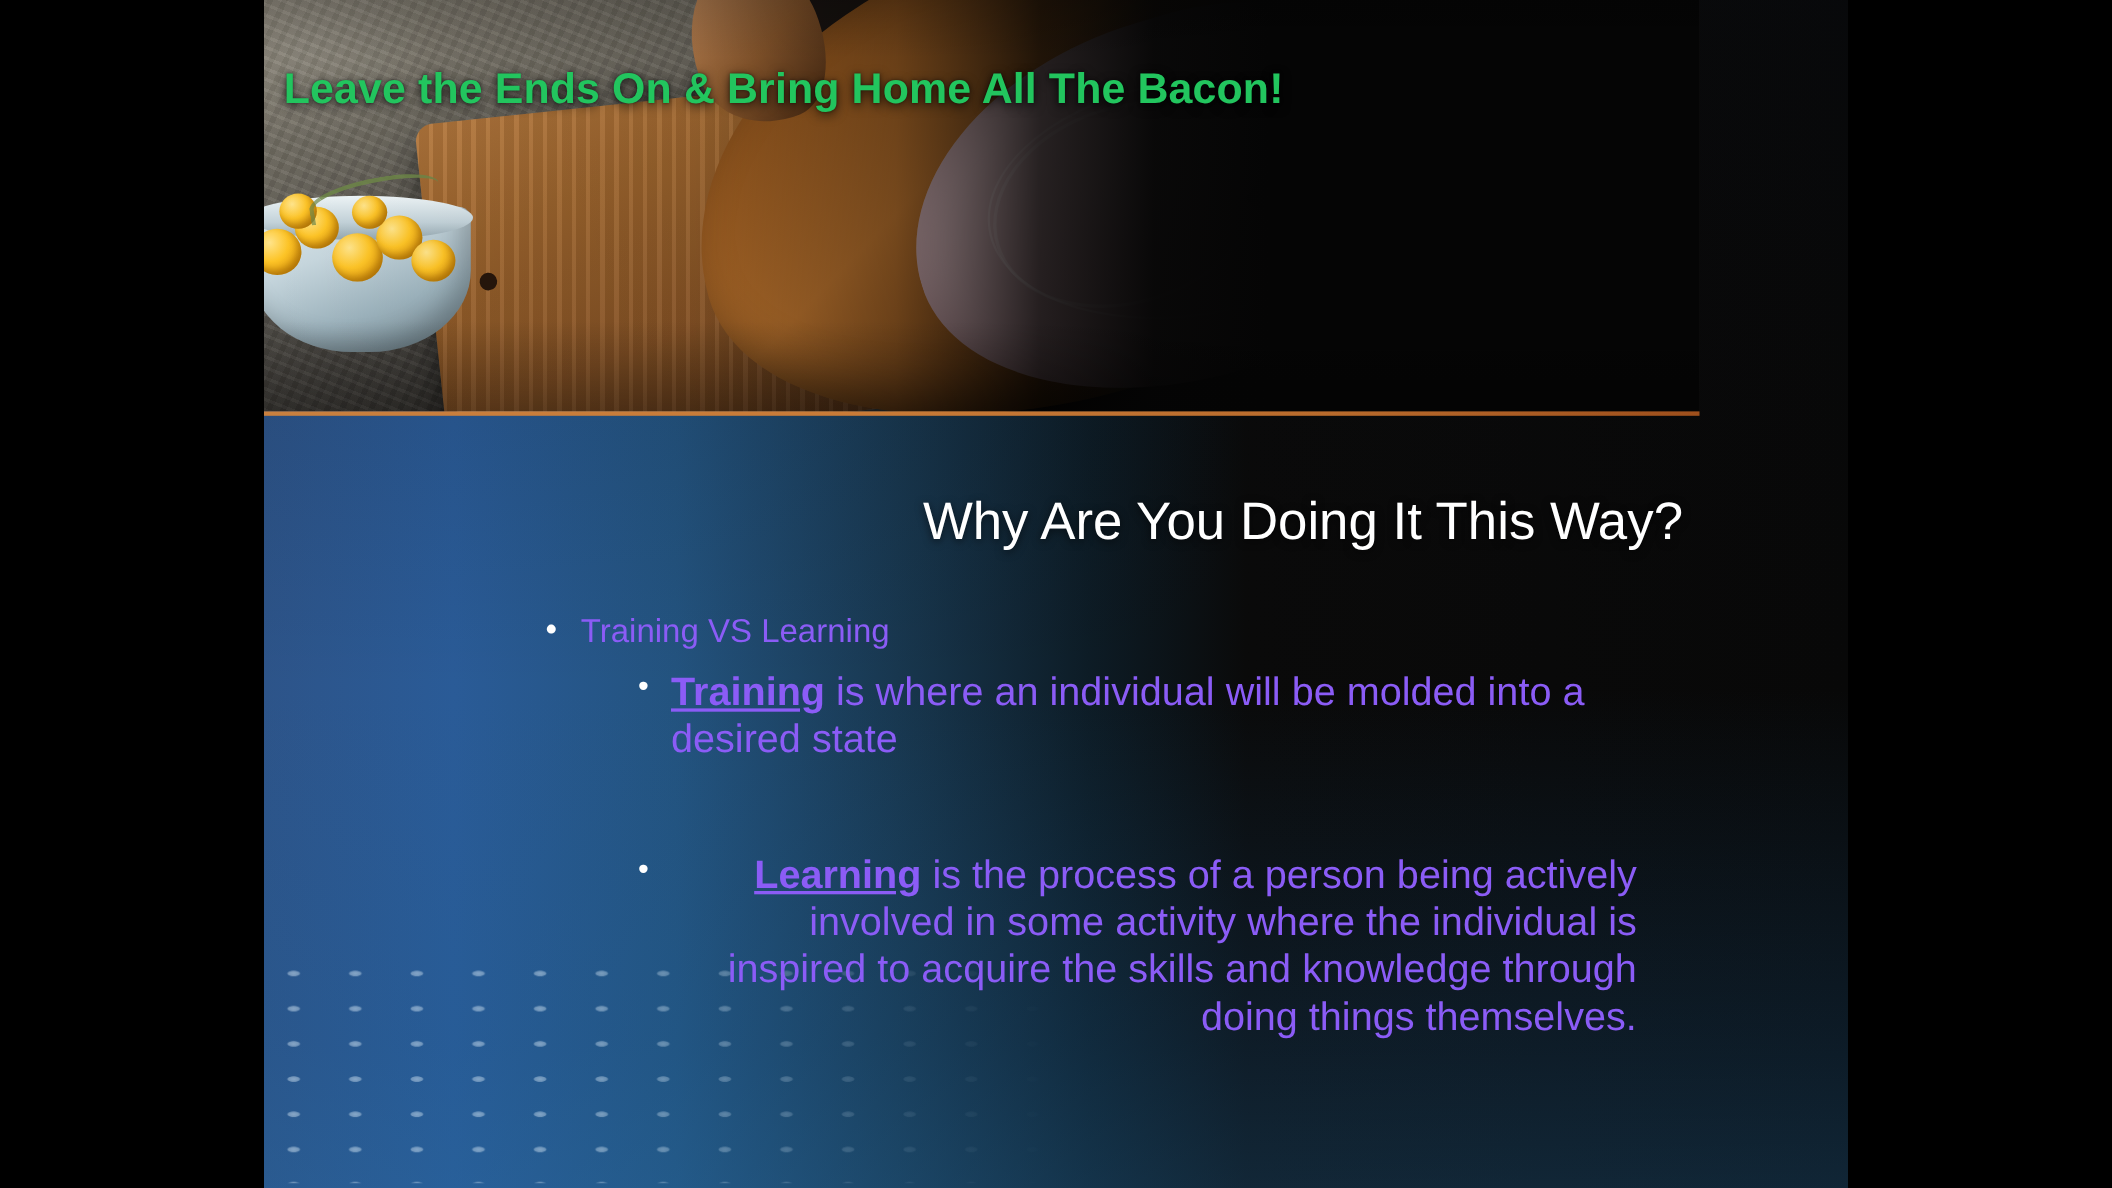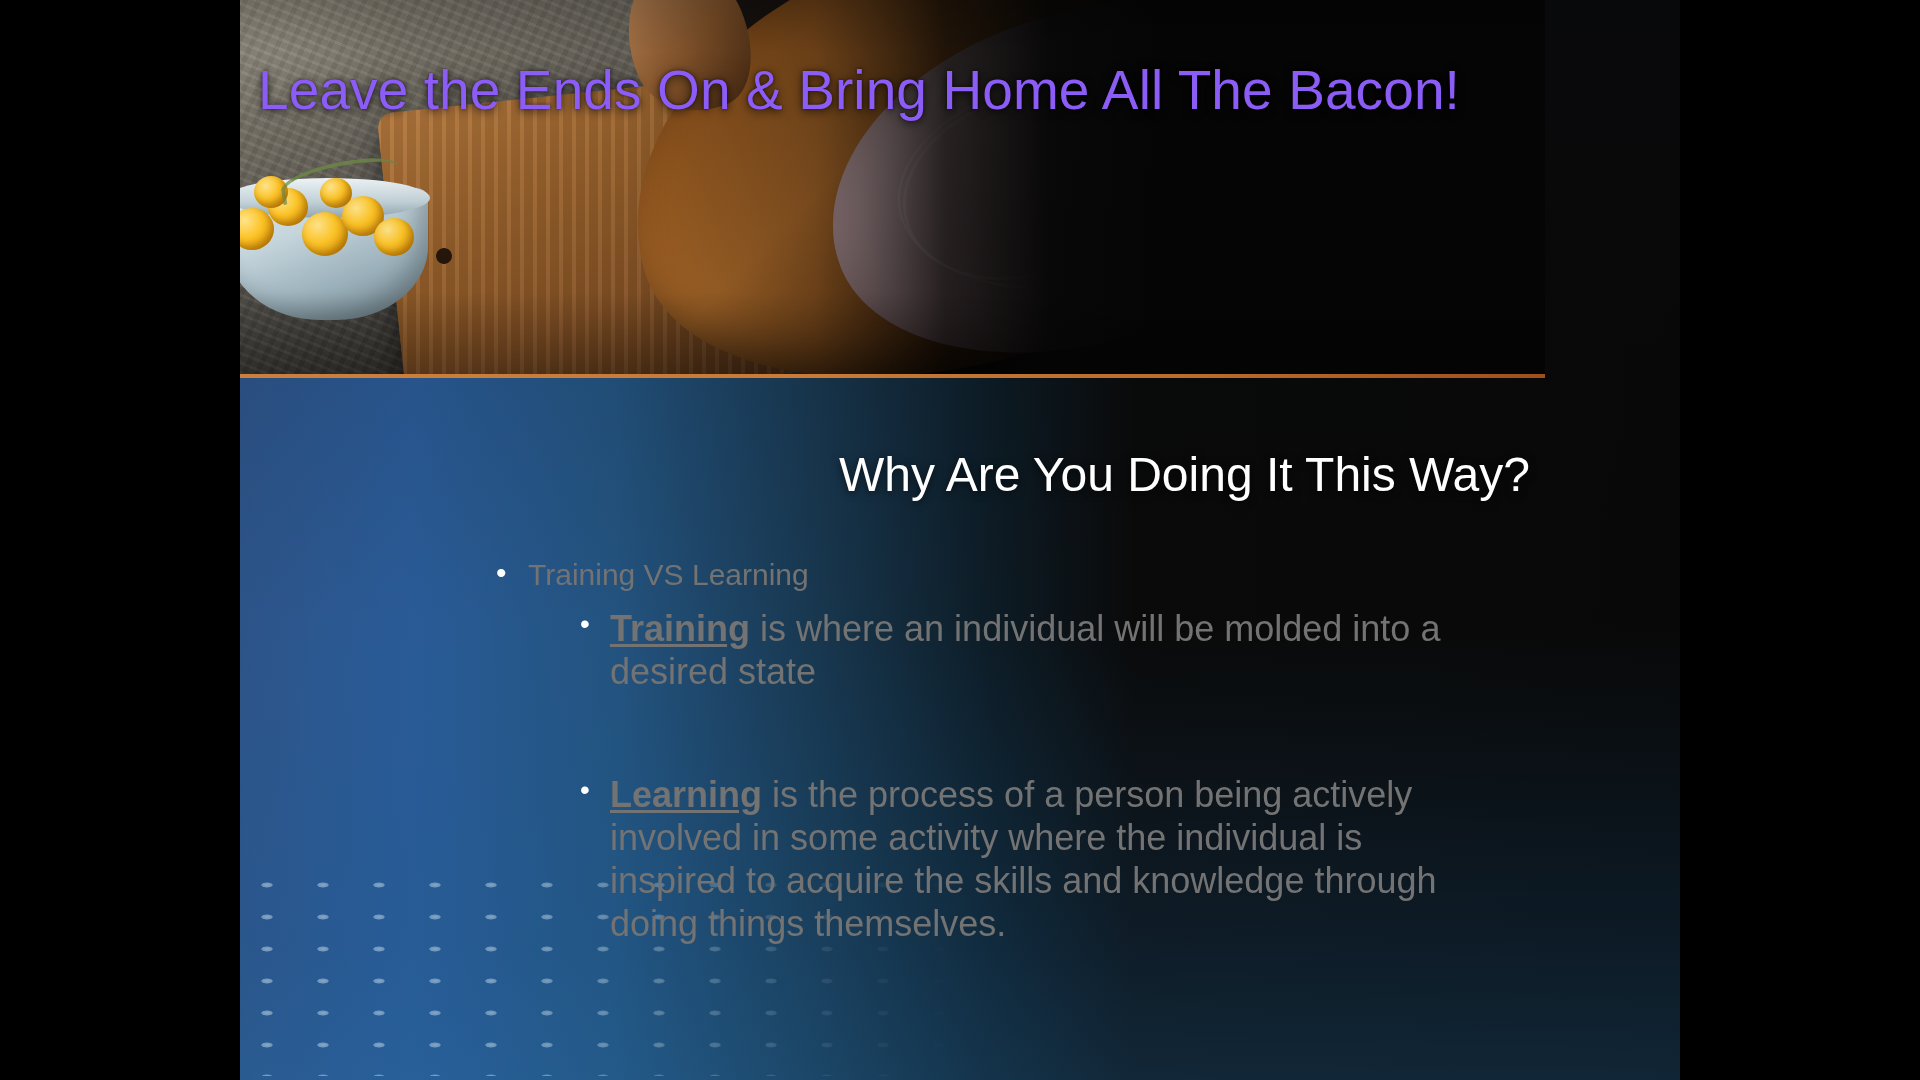--- a/index.html
+++ b/index.html
@@ -199,23 +199,23 @@
     position:absolute; inset:0;
     background:linear-gradient(180deg, rgba(0,0,0,0.18) 0%, rgba(0,0,0,0) 14%,
       rgba(0,0,0,0) 78%, rgba(0,0,0,0.30) 100%);
   }
 
   
   .slide-title {
     position:absolute;
     left:18px; top:62px;
     width:1400px;
-    color:#8b5cf6;
-    font-size:55px;
-    font-weight:400;
+    color:#22c55e;
+    font-size:39px;
+    font-weight:700;
     letter-spacing:0.1px;
     line-height:1.05;
     white-space:nowrap;
     text-shadow:0 2px 10px rgba(0,0,0,0.75), 0 0 3px rgba(0,0,0,0.5);
   }
 
   
   .accent-rule {
     position:absolute;
     left:0; top:374px;
@@ -232,21 +232,21 @@
     color:#ffffff;
     font-size:48px;
     font-weight:400;
     text-shadow:0 2px 8px rgba(0,0,0,0.6);
   }
 
   .body-block {
     position:absolute;
     left:248px; top:556px;
     width:1000px;
-    color:#737373;
+    color:#8b5cf6;
   }
 
   ul { list-style:none; }
 
   .lvl1 > li {
     position:relative;
     padding-left:40px;
     font-size:30px;
     line-height:1.28;
     margin-bottom:6px;
@@ -266,21 +266,21 @@
     font-size:36px;
     line-height:1.19;
     margin-bottom:0;
   }
   .lvl2 > li::before {
     content:"\2022";
     position:absolute; left:10px; top:-1px;
     font-size:28px; line-height:1.19;
     color:#ffffff;
   }
-  .lvl2 > li + li { margin-top:80px; }
+  .lvl2 > li + li { margin-top:80px;text-align:right; }
 
   .lvl2 b {
     font-weight:700;
     text-decoration:underline;
     text-underline-offset:3px;
   }
 
   .body-block, .content-heading, .slide-title {
     text-rendering:optimizeLegibility;
   }

